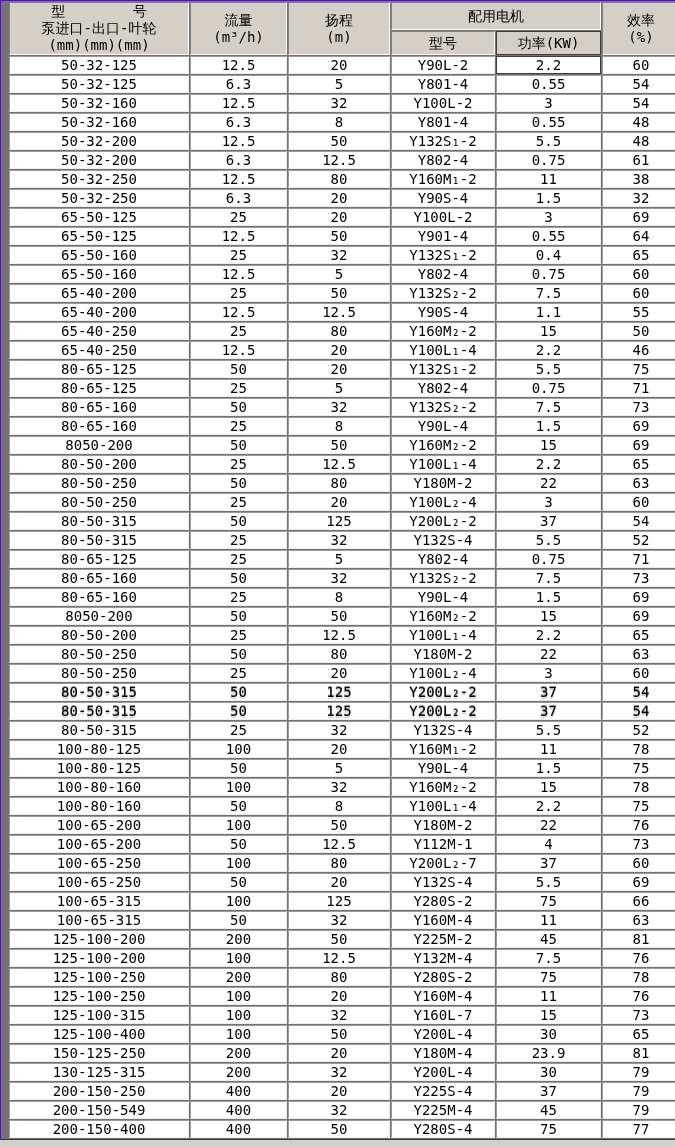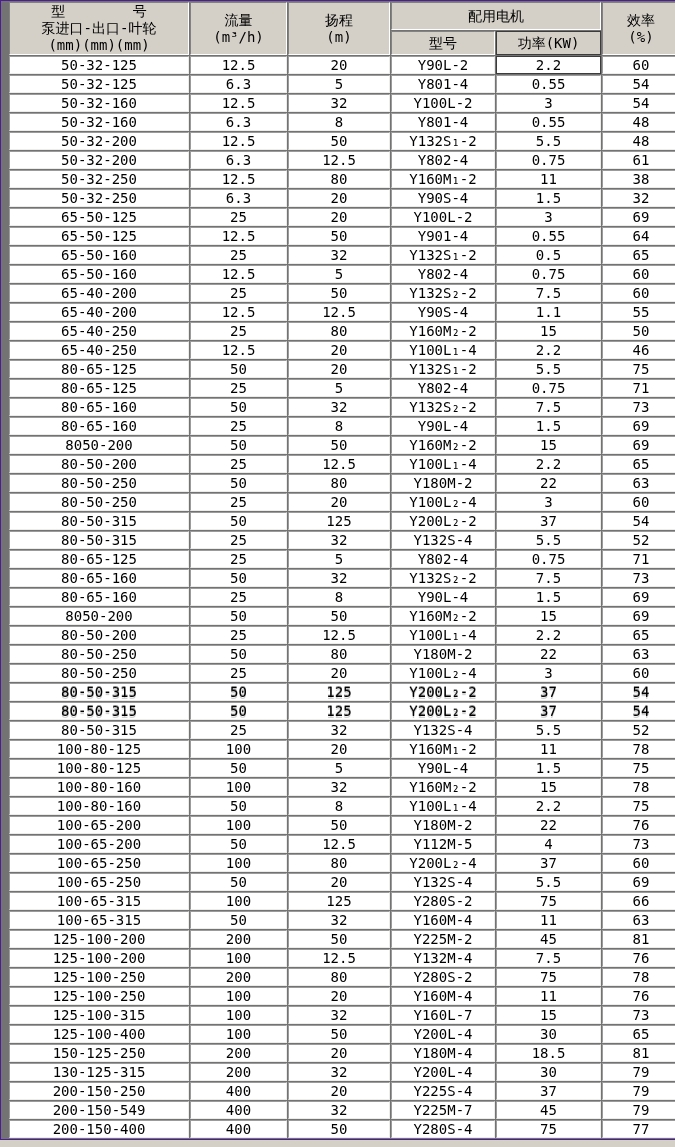--- a/index.html
+++ b/index.html
@@ -162,21 +162,21 @@
         <td>50</td>
         <td>Y901-4</td>
         <td>0.55</td>
         <td>64</td>
       </tr>
       <tr>
         <td>65-50-160</td>
         <td>25</td>
         <td>32</td>
         <td>Y132S₁-2</td>
-        <td>0.5</td>
+        <td>0.4</td>
         <td>65</td>
       </tr>
       <tr>
         <td>65-50-160</td>
         <td>12.5</td>
         <td>5</td>
         <td>Y802-4</td>
         <td>0.75</td>
         <td>60</td>
       </tr>
@@ -409,29 +409,29 @@
         <td>100</td>
         <td>50</td>
         <td>Y180M-2</td>
         <td>22</td>
         <td>76</td>
       </tr>
       <tr>
         <td>100-65-200</td>
         <td>50</td>
         <td>12.5</td>
-        <td>Y112M-5</td>
+        <td>Y112M-1</td>
         <td>4</td>
         <td>73</td>
       </tr>
       <tr>
         <td>100-65-250</td>
         <td>100</td>
         <td>80</td>
-        <td>Y200L₂-4</td>
+        <td>Y200L₂-7</td>
         <td>37</td>
         <td>60</td>
       </tr>
       <tr>
         <td>100-65-250</td>
         <td>50</td>
         <td>20</td>
         <td>Y132S-4</td>
         <td>5.5</td>
         <td>69</td>
@@ -498,21 +498,21 @@
         <td>50</td>
         <td>Y200L-4</td>
         <td>30</td>
         <td>65</td>
       </tr>
       <tr>
         <td>150-125-250</td>
         <td>200</td>
         <td>20</td>
         <td>Y180M-4</td>
-        <td>18.5</td>
+        <td>23.9</td>
         <td>81</td>
       </tr>
       <tr>
         <td>130-125-315</td>
         <td>200</td>
         <td>32</td>
         <td>Y200L-4</td>
         <td>30</td>
         <td>79</td>
       </tr>
@@ -521,21 +521,21 @@
         <td>400</td>
         <td>20</td>
         <td>Y225S-4</td>
         <td>37</td>
         <td>79</td>
       </tr>
       <tr>
         <td>200-150-549</td>
         <td>400</td>
         <td>32</td>
-        <td>Y225M-7</td>
+        <td>Y225M-4</td>
         <td>45</td>
         <td>79</td>
       </tr>
       <tr>
         <td>200-150-400</td>
         <td>400</td>
         <td>50</td>
         <td>Y280S-4</td>
         <td>75</td>
         <td>77</td>

